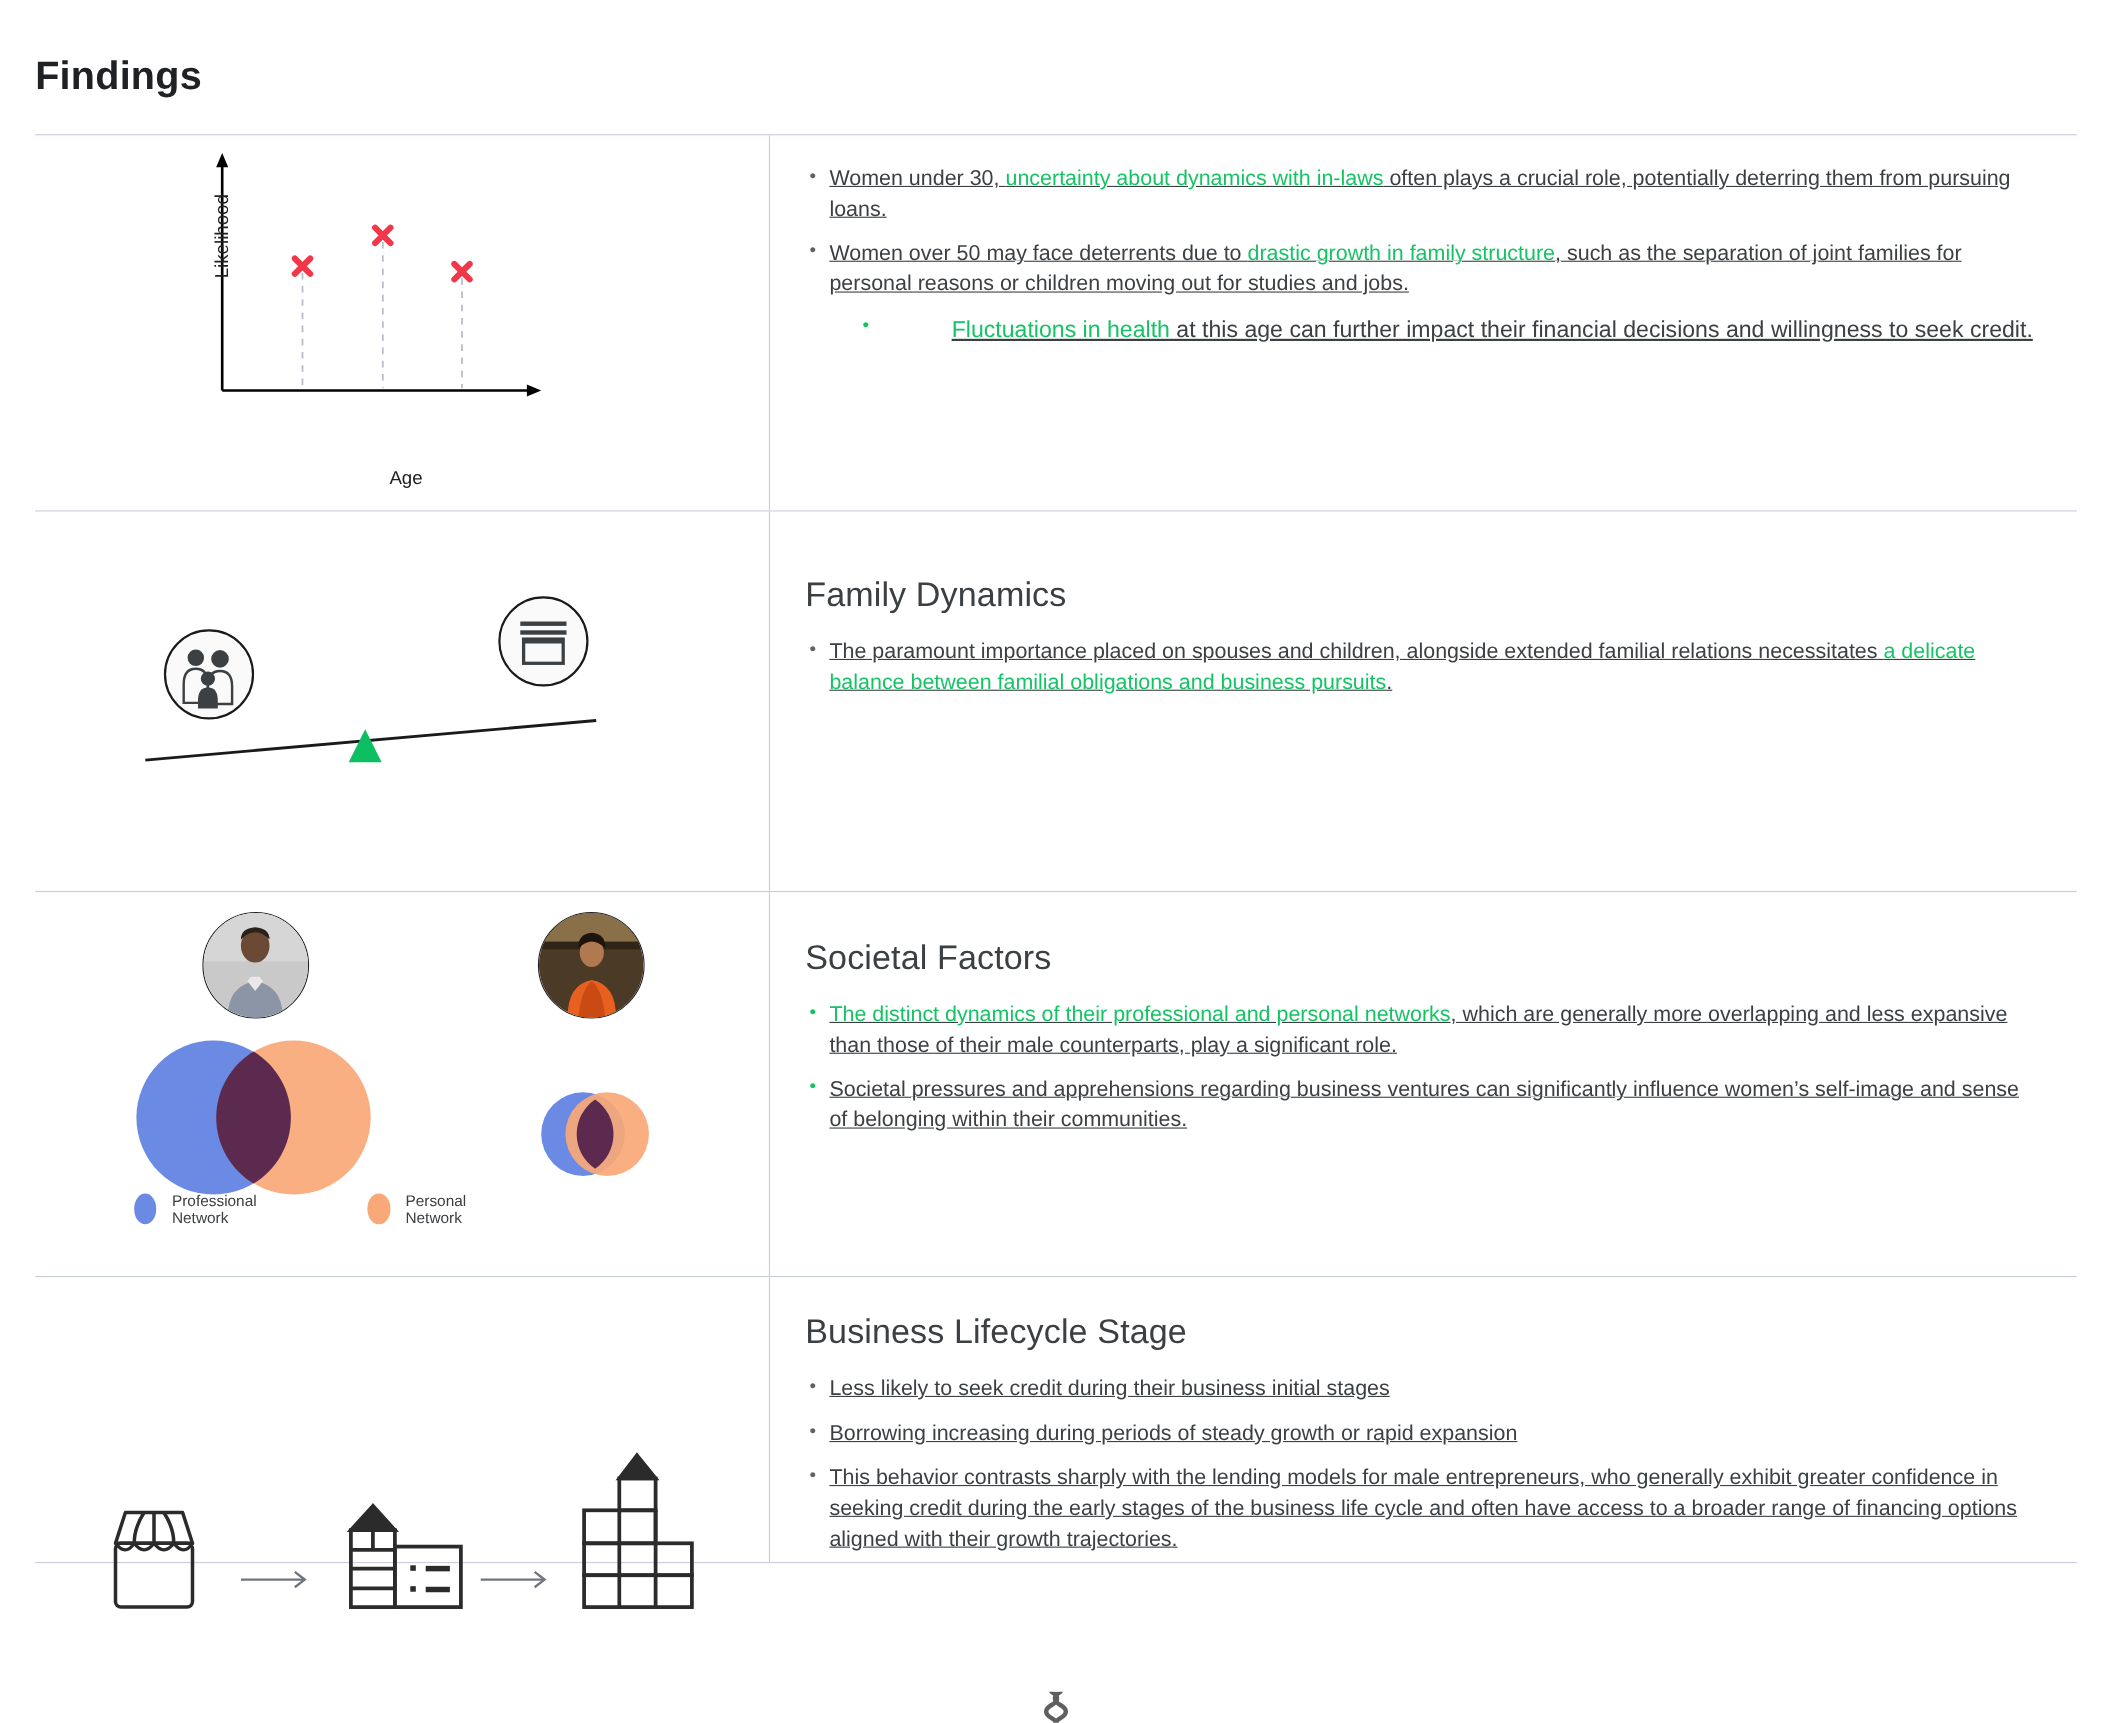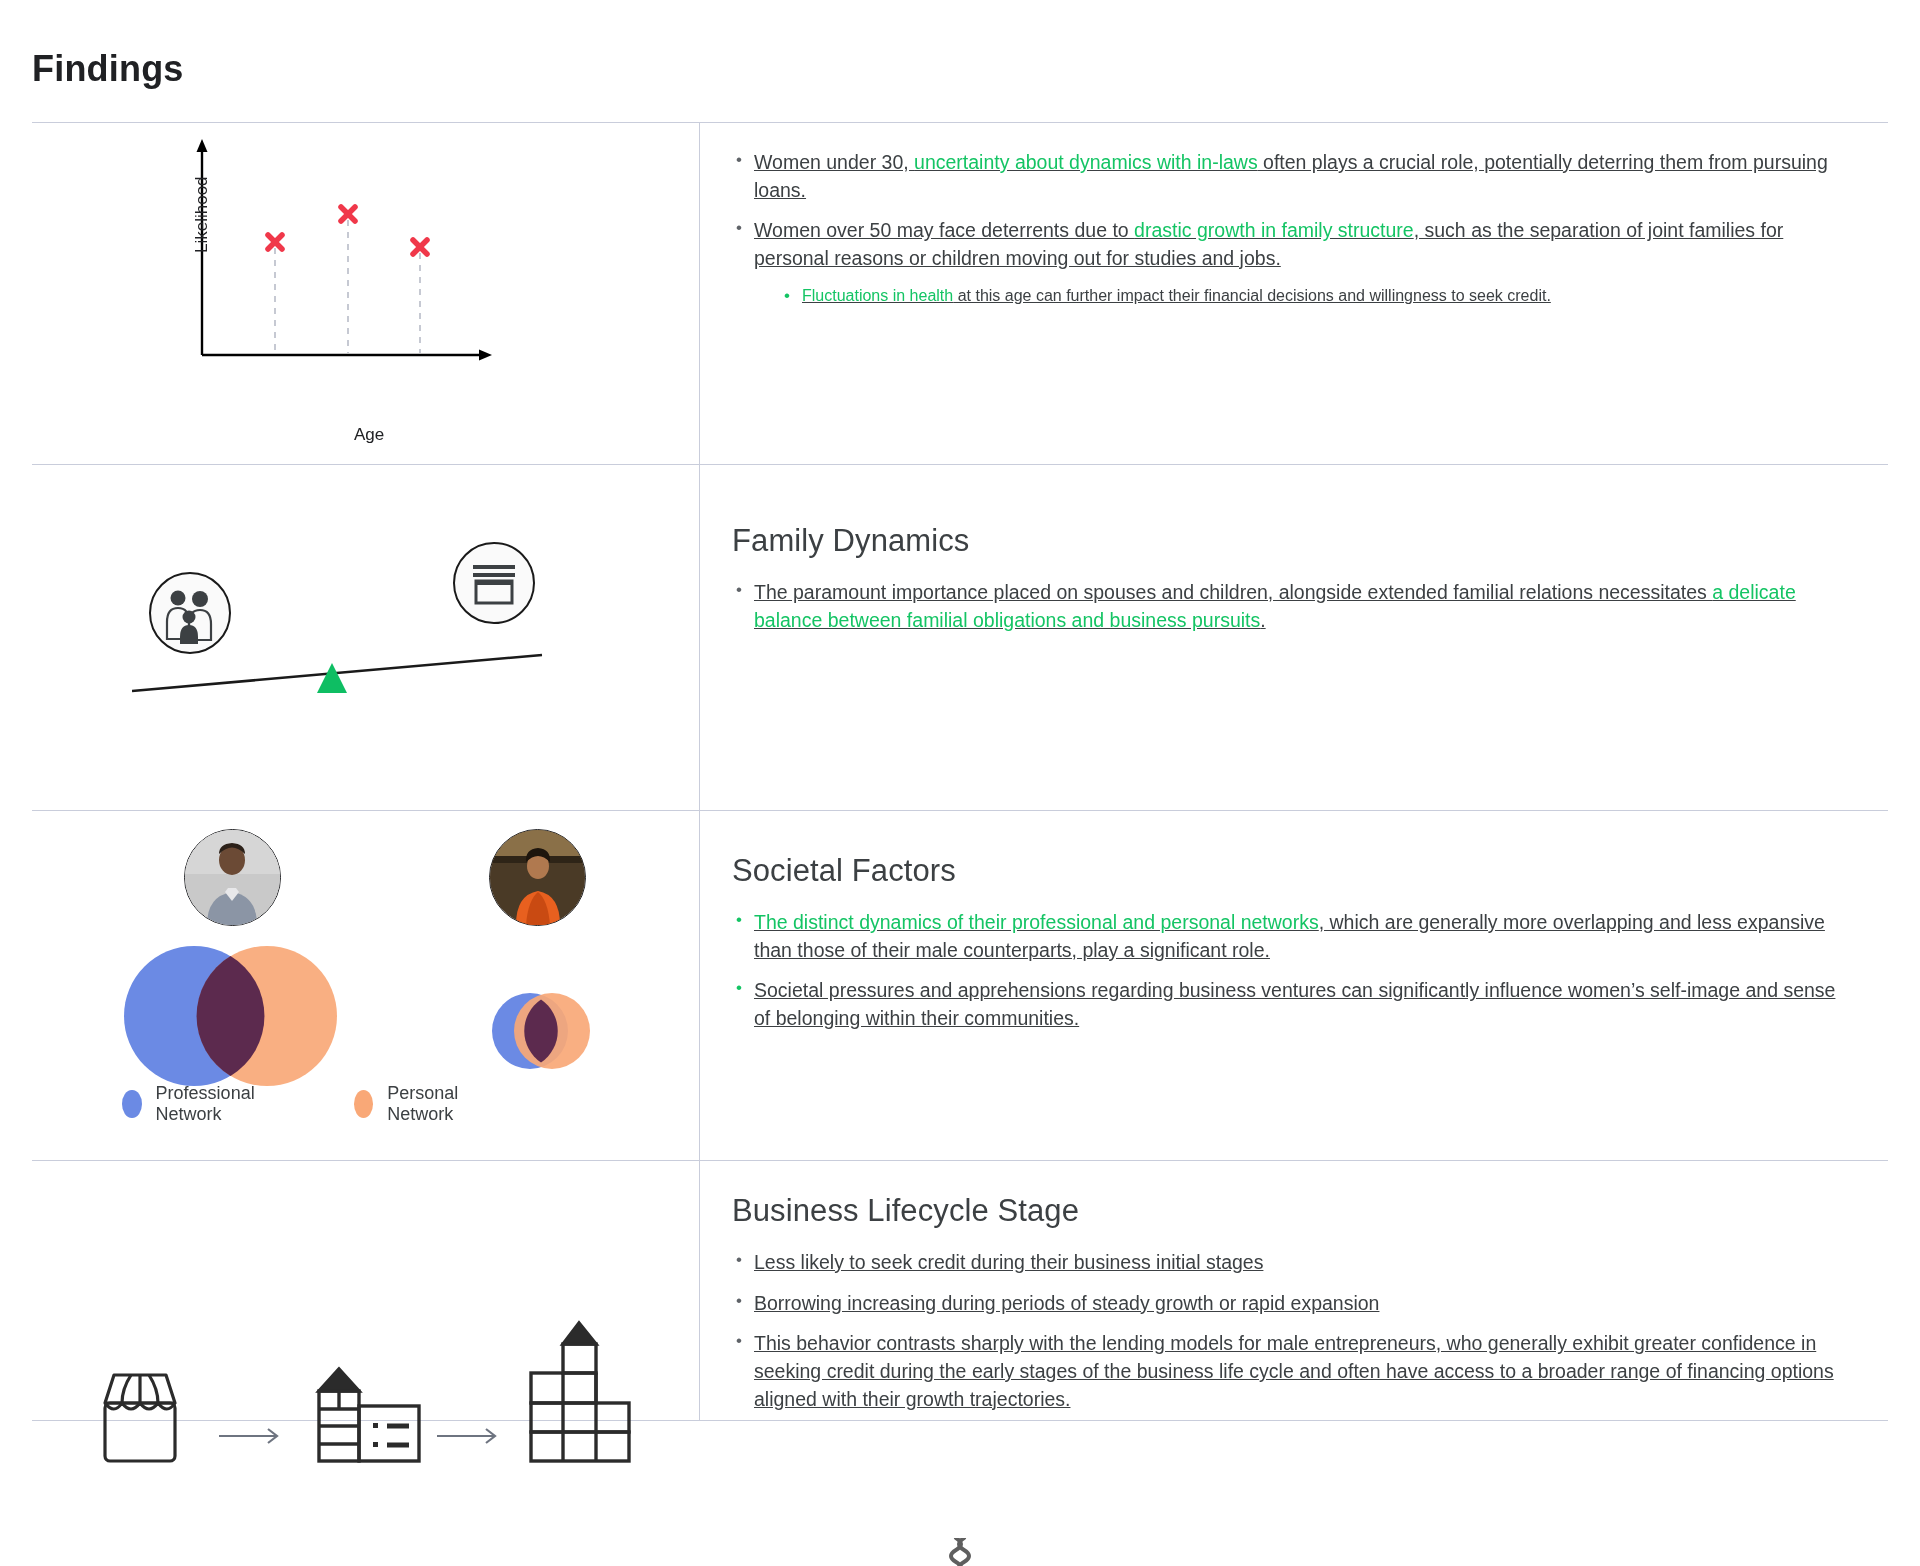--- a/index.html
+++ b/index.html
@@ -92,22 +92,23 @@
   }
   ul.bullets > li.green-bullet::before { color: #14c464; }
   ul.sub-bullets {
     list-style: none;
     margin: 12px 0 0 0;
     padding: 0 0 0 28px;
   }
   ul.sub-bullets > li {
     position: relative;
     padding-left: 20px;
-    font-size: 16px;
+    font-size: 21px;
     line-height: 1.42;
+    text-align: right;
   }
   ul.sub-bullets > li::before {
     content: "•";
     position: absolute;
     left: 2px;
     top: -1px;
     font-size: 17px;
     color: #14c464;
   }
   .hl { color: #14c464; }
@@ -146,21 +147,21 @@
   .avatar-male   { left: 62px; top: 8px;  width: 95px; height: 95px; }
   .avatar-female { left: 367px; top: 8px; width: 95px; height: 95px; }
 
   .legend {
     position: absolute;
     left: 0px;
     top: 262px;
     display: flex;
     align-items: center;
     gap: 0;
-    font-size: 18px;
+    font-size: 14px;
     color: #3c4043;
   }
   .legend-item { display: flex; align-items: center; }
   .legend-dot { width: 28px; height: 28px; border-radius: 50%; margin-right: 14px; }
   .legend-gap { width: 110px; }
 
   
   .lifecycle-wrap { position: absolute; left: 55px; top: 150px; }
 
   

